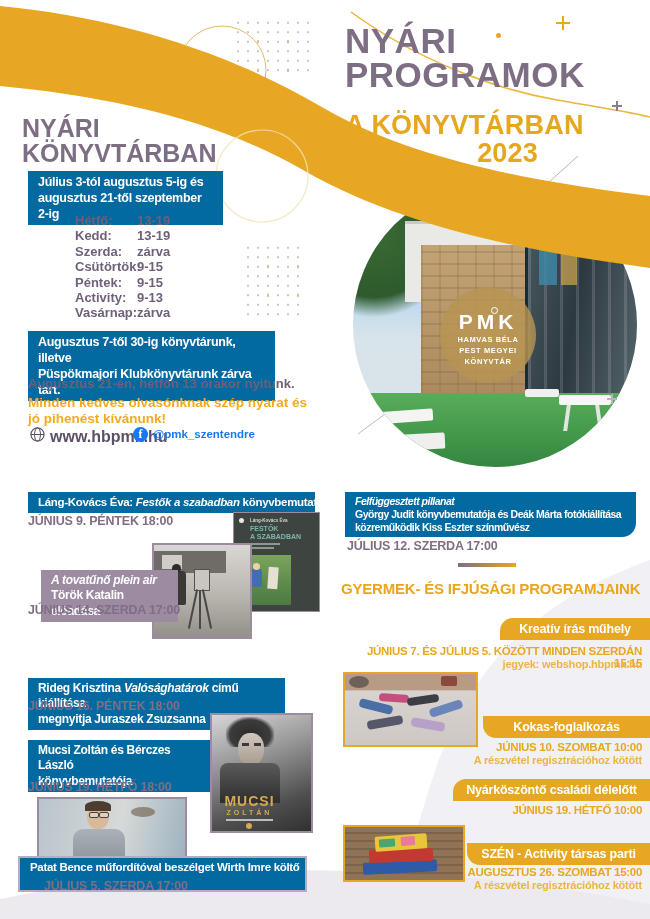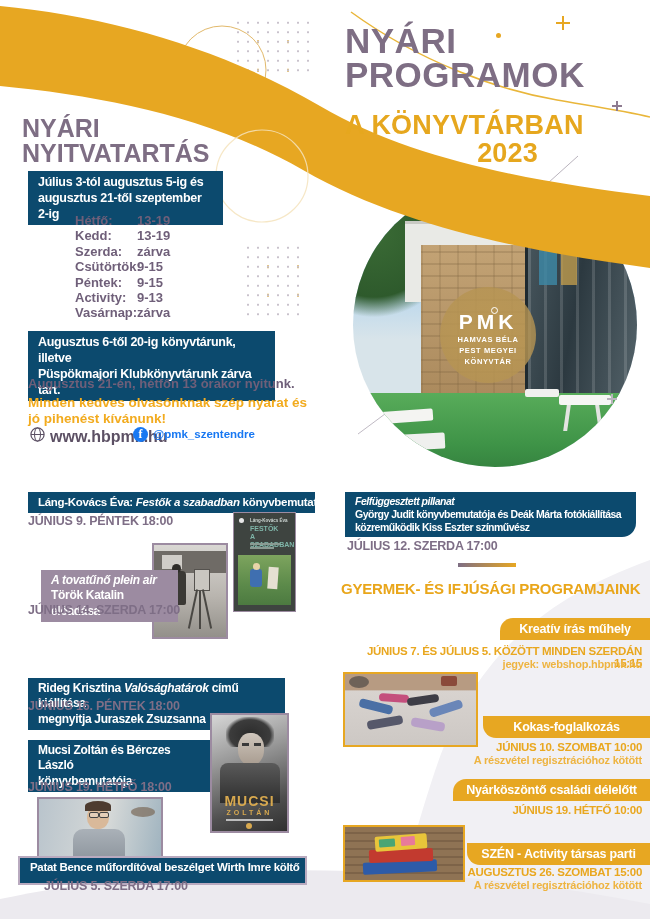--- a/index.html
+++ b/index.html
@@ -18,21 +18,21 @@
       radial-gradient(circle,#c9c2cc 1.1px,transparent 1.4px),
       radial-gradient(circle,#e2b44a 1.1px,transparent 1.4px);
       background-size:10px 9.5px,30px 28.5px;background-position:0 0,10px 9.5px;}
 
   
   .title-purple{color:#7e6e84;font-weight:bold;font-size:35px;line-height:.98;letter-spacing:.5px;}
   .title-gold{color:#e6a71e;font-weight:bold;font-size:27px;letter-spacing:.2px;}
   .h-left{color:#7e6e84;font-weight:bold;font-size:25px;line-height:1.0;}
 
   
-  .pb{position:absolute;background:#0c4a6e;color:#fff;font-weight:bold;
+  .pb{position:absolute;background:#0369a1;color:#fff;font-weight:bold;
       font-size:11.5px;line-height:1.28;letter-spacing:-.3px;padding:3px 9px 3px 10px;}
   .pb2{background:#9c8ba1;margin-left:13px;}
   .rbr{border-bottom-right-radius:14px;}
   .it{font-style:italic;}
 
   .date-p{position:absolute;color:#7e6e86;font-weight:bold;font-size:12.5px;letter-spacing:-.2px;}
   .body-p{color:#6f5f79;font-weight:bold;font-size:13px;}
   .wish{color:#f2ab1e;font-weight:bold;font-size:13.5px;line-height:1.2;}
 
   .hrow{display:flex;line-height:15.4px;color:#6f5f79;font-weight:bold;font-size:13px;}
@@ -42,21 +42,21 @@
   .gb{position:absolute;background:#e7a722;color:#fff;font-weight:bold;font-size:12.5px;
       text-align:center;padding:4px 8px;letter-spacing:-.2px;}
   .rtl{border-top-left-radius:13px;} .rbl{border-bottom-left-radius:13px;}
   .date-g{position:absolute;color:#e9a71f;font-weight:bold;font-size:11.5px;letter-spacing:-.3px;
           text-align:right;right:6px;}
   .note-g{position:absolute;color:#eeb441;font-weight:bold;font-size:11px;letter-spacing:-.2px;
           text-align:right;right:6px;}
   .kids-head{position:absolute;color:#e9a61b;font-weight:bold;font-size:15px;letter-spacing:-.2px;}
 
   
-  .frame-p{position:absolute;border:2px solid #9c8ba1;overflow:hidden;background:#ddd;}
+  .frame-p{position:absolute;border:2px solid #9c8ba1;overflow:hidden;background:#ddd;padding-left:24px;}
   .frame-g{position:absolute;border:2px solid #e7a722;overflow:hidden;background:#ddd;}
 
   
   .photo-circle{position:absolute;left:353px;top:183px;width:284px;height:284px;border-radius:50%;
       overflow:hidden;background:linear-gradient(180deg,#8fc0e6 0%,#bcd8ec 40%,#d8e4ea 55%);}
   .logo-circle{position:absolute;left:87px;top:104px;width:96px;height:96px;border-radius:50%;
       background:radial-gradient(circle,rgba(187,152,84,.95) 0%,rgba(182,148,82,.8) 70%,rgba(182,148,82,.55) 100%);
       color:#fff;text-align:center;}
   .logo-acronym{margin-top:24px;font-size:21px;font-weight:bold;letter-spacing:4px;line-height:1;}
   .logo-ring{position:absolute;left:50.5px;top:20px;width:5px;height:5px;border:1.6px solid #fff;border-radius:50%;}
@@ -142,21 +142,21 @@
 
   <div class="abs title-purple" style="left:345px;top:24px;z-index:4;">
     <div>NYÁRI</div>
     <div>PROGRAMOK</div>
   </div>
   <div class="abs title-gold" style="left:345px;top:110px;z-index:4;">A KÖNYVTÁRBAN</div>
   <div class="abs title-gold" style="left:362px;top:138px;width:176px;text-align:right;z-index:4;">2023</div>
 
   <div class="abs h-left" style="left:22px;top:116px;z-index:4;">
     <div>NYÁRI</div>
-    <div>NYITVATARTÁS</div>
+    <div>KÖNYVTÁRBAN</div>
   </div>
 
   <div class="pb" style="left:28px;top:171px;width:176px;font-size:12.5px;z-index:4;">
     <div>Július 3-tól augusztus 5-ig és</div>
     <div>augusztus 21-től szeptember 2-ig</div>
   </div>
 
   <div class="abs" style="left:75px;top:213px;z-index:4;">
     <div class="hrow">
         <span class="hday">Hétfő:</span>
@@ -182,21 +182,21 @@
         <span class="hday">Activity:</span>
         <span>9-13</span>
       </div>
     <div class="hrow">
         <span class="hday">Vasárnap:</span>
         <span>zárva</span>
       </div>
   </div>
 
   <div class="pb" style="left:28px;top:331px;width:228px;font-size:12.5px;z-index:4;">
-    <div>Augusztus 6-től 20-ig könyvtárunk, illetve</div>
+    <div>Augusztus 7-től 30-ig könyvtárunk, illetve</div>
     <div>Püspökmajori Klubkönyvtárunk zárva tart.</div>
   </div>
   <div class="abs body-p" style="left:28px;top:376px;z-index:4;">Augusztus 21-én, hétfőn 13 órakor nyitunk.</div>
   <div class="abs wish" style="left:28px;top:395px;z-index:4;">
     <div>Minden kedves olvasónknak szép nyarat és</div>
     <div>jó pihenést kívánunk!</div>
   </div>
 
   <svg class="abs" style="left:30px;top:427px;z-index:4;" width="15" height="15" viewBox="0 0 15 15">
     <circle cx="7.5" cy="7.5" r="6.6" fill="none" stroke="#5c5064" stroke-width="1.2"></circle>
@@ -271,21 +271,21 @@
 
   <div class="frame-p" style="left:37px;top:797px;width:122px;height:61px;background:linear-gradient(100deg,#b9c4cc 0%,#d6d9d8 55%,#9fb3bf 100%);z-index:4;">
     <div class="abs" style="left:48px;top:6px;width:22px;height:24px;border-radius:50% 50% 45% 45%;background:#d9b99a;"></div>
     <div class="abs" style="left:46px;top:2px;width:26px;height:10px;border-radius:50% 50% 0 0;background:#4e3c30;"></div>
     <div class="abs" style="left:50px;top:13px;width:8px;height:4px;border:1px solid #444;border-radius:2px;background:rgba(255,255,255,.3);"></div>
     <div class="abs" style="left:60px;top:13px;width:8px;height:4px;border:1px solid #444;border-radius:2px;background:rgba(255,255,255,.3);"></div>
     <div class="abs" style="left:34px;top:30px;width:52px;height:31px;border-radius:10px 10px 0 0;background:linear-gradient(180deg,#aab1b8,#8e969e);"></div>
     <div class="abs" style="left:92px;top:8px;width:24px;height:10px;border-radius:50%;background:#7a6a58;opacity:.7;"></div>
   </div>
 
-  <div class="pb" style="left:18px;top:856px;width:266px;white-space:nowrap;border:2px solid #b9aabf;padding-top:2px;padding-bottom:8px;z-index:4;">
+  <div class="pb" style="left:18px;top:856px;width:266px;white-space:nowrap;border:2px solid #b9aabf;padding-top:2px;padding-bottom:15px;z-index:4;">
     <span>Patat Bence műfordítóval beszélget Wirth Imre költő</span>
   </div>
   <div class="date-p" style="left:44px;top:879px;z-index:4;">JÚLIUS 5. SZERDA 17:00</div>
 
   <div class="pb rbr" style="left:345px;top:492px;width:272px;font-size:10.5px;letter-spacing:-.5px;line-height:1.25;z-index:4;">
     <div class="it">Felfüggesztett pillanat</div>
     <div>György Judit könyvbemutatója és Deák Márta fotókiállítása</div>
     <div>közreműködik Kiss Eszter színművész</div>
   </div>
   <div class="date-p" style="left:347px;top:539px;z-index:4;">JÚLIUS 12. SZERDA 17:00</div>

